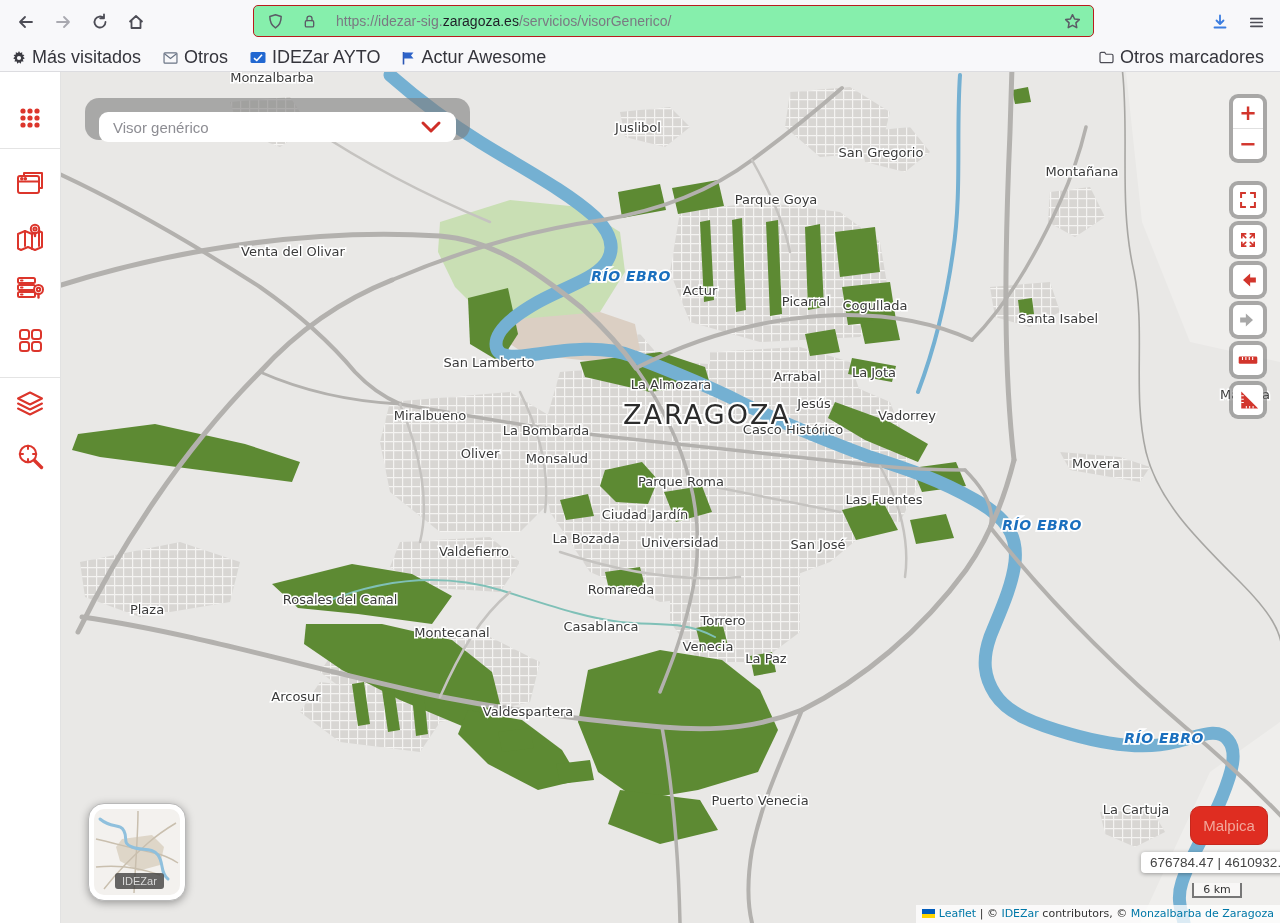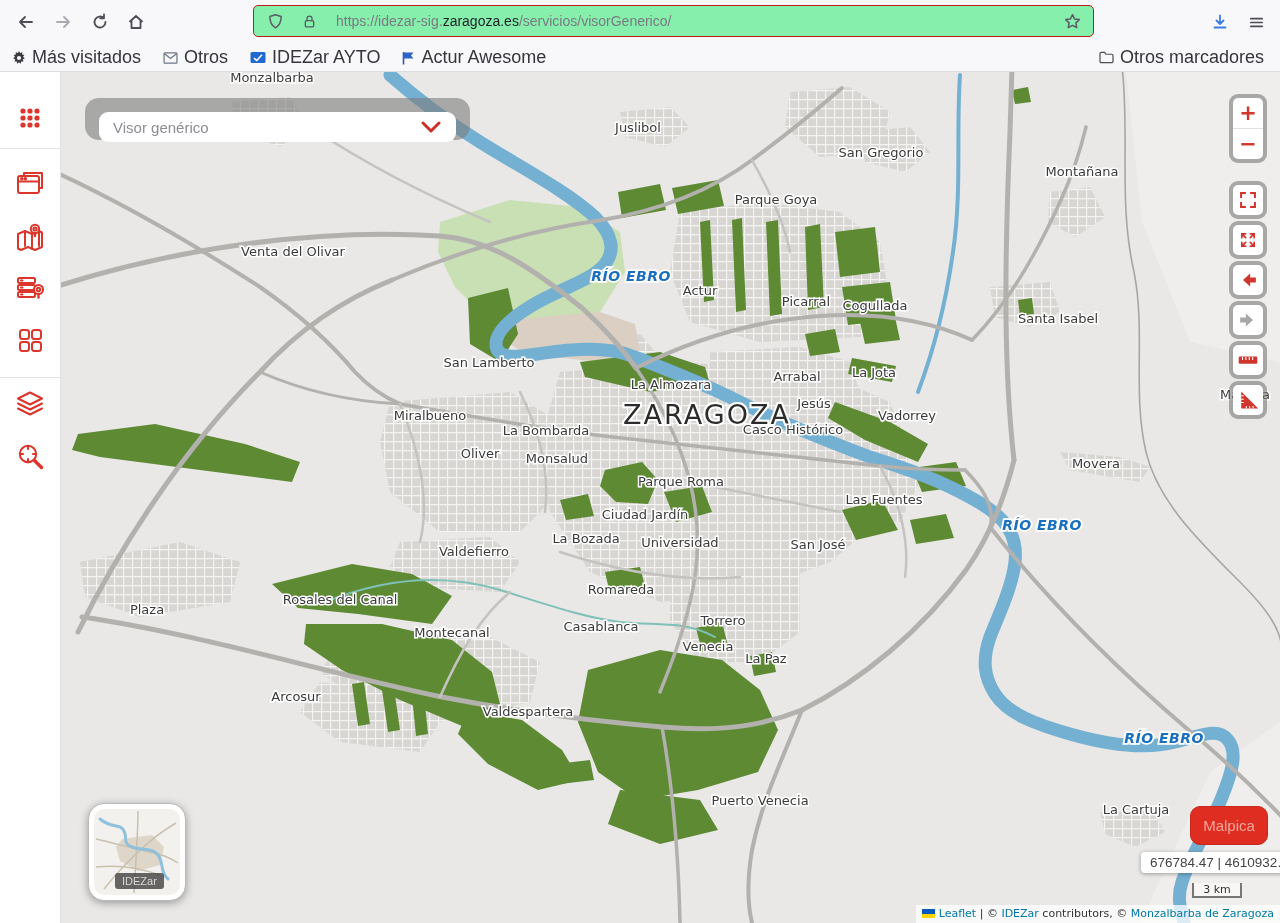--- a/index.html
+++ b/index.html
@@ -468,21 +468,21 @@
           </svg>
       </div>
     </div>
 
     <div class="legend-btn">
       <span>Malpica</span>
     </div>
 
     <div class="coords">676784.47 | 4610932.89</div>
 
-    <div class="scalebar">3 km</div>
+    <div class="scalebar">6 km</div>
 
     <div class="attribution"><span class="flag"></span><a>Leaflet</a><span> | © </span><a>IDEZar</a><span> contributors, © </span><a>Monzalbarba de Zaragoza</a></div>
 
     <div class="minimap">
       <svg width="86" height="86" viewBox="0 0 86 86">
         <rect x="0" y="0" width="86" height="86" fill="#f3f1ee"></rect>
         <polygon points="28,30 58,26 70,38 66,56 44,62 26,52 22,38" fill="#ded6c8"></polygon>
         <g stroke="#c9bfae" stroke-width="1.5" fill="none">
           <path d="M2,30 C20,34 40,40 60,44 C70,46 78,50 84,54"></path>
           <path d="M10,80 C24,62 38,48 54,34 C62,27 72,20 82,14"></path>

